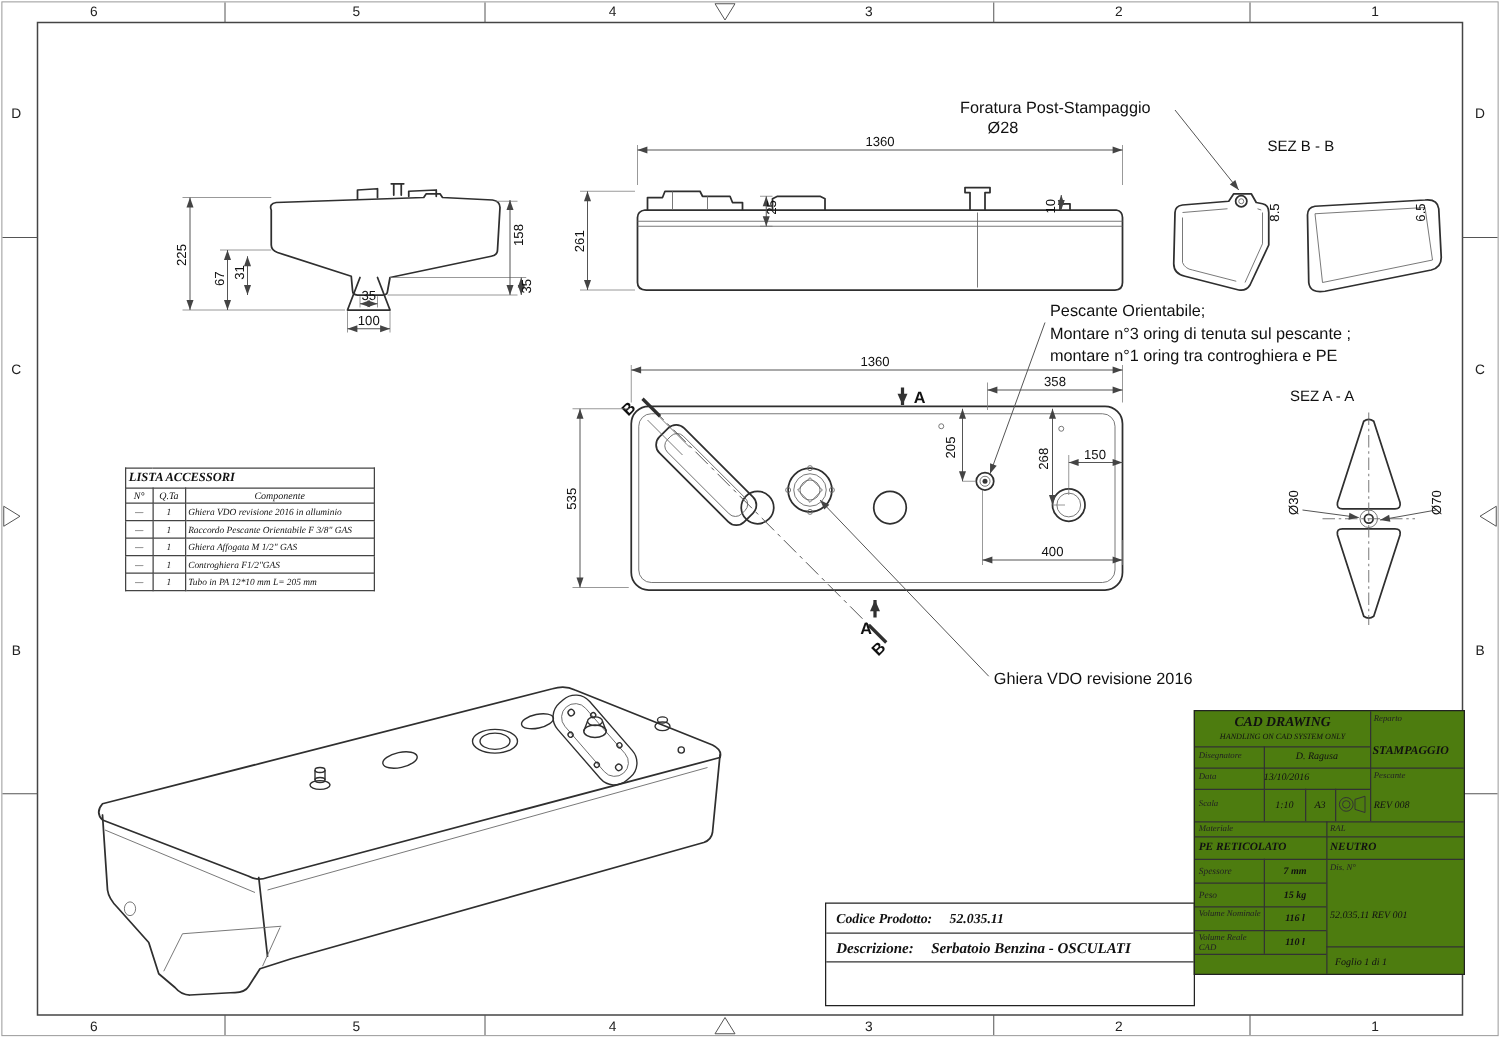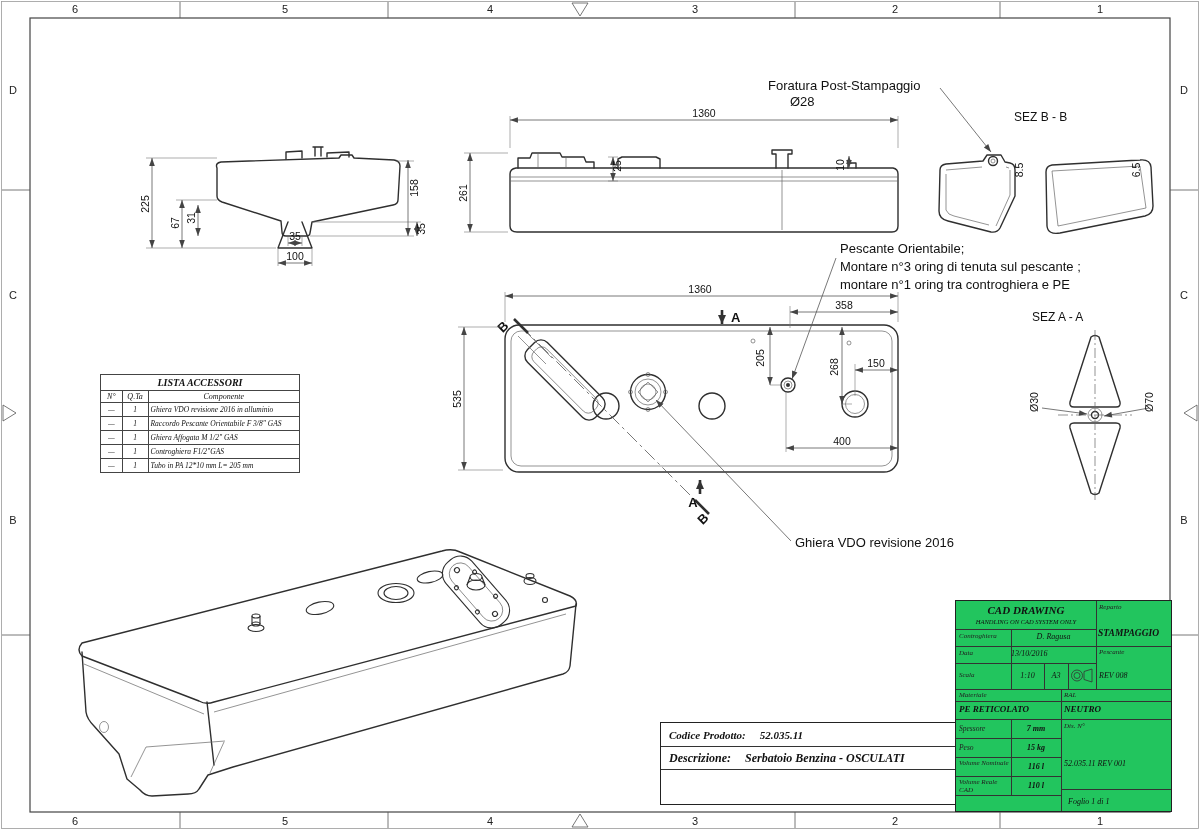--- a/index.html
+++ b/index.html
@@ -9,35 +9,35 @@
   .dimtext{font:10.5px "Liberation Sans",sans-serif;fill:#111;}
   .note{font:13px "Liberation Sans",sans-serif;fill:#111;}
   .sez{font:12px "Liberation Sans",sans-serif;fill:#111;}
   .zone{font:11px "Liberation Sans",sans-serif;fill:#222;}
   .seclab{font:bold 13px "Liberation Sans",sans-serif;fill:#111;}
 
   
   .acc{position:absolute;left:100px;top:374px;width:200px;border-collapse:collapse;
        background:#fff;font-family:"Liberation Serif",serif;}
   .acc td,.acc th{border:1px solid #444;padding:0 2px;overflow:hidden;white-space:nowrap;}
-  .acc .ttl{font:bold italic 10px "Liberation Serif",serif;text-align:center;height:15px;}
+  .acc .ttl{font:bold italic 10px "Liberation Serif",serif;height:15px;}
   .acc .hdr{font:italic 8px "Liberation Serif",serif;text-align:center;height:11px;font-weight:normal;}
   .acc .cell{font:italic 7.5px "Liberation Serif",serif;height:13px;text-align:center;}
   .acc .comp{text-align:left;}
 
   
   .codbox{position:absolute;left:660px;top:722px;width:296px;height:83px;border:1.5px solid #222;background:#fff;box-sizing:border-box;}
   .codrow{border-bottom:1px solid #333;display:flex;align-items:center;padding-left:8px;gap:14px;}
   .codlabel{font:bold italic 11px "Liberation Serif",serif;}
   .codvalue{font:bold italic 11px "Liberation Serif",serif;}
   .codrow2 .codlabel,.codrow2 .codvalue{font-size:12px;}
 
   
-  .tblock{position:absolute;left:955px;top:600px;width:215px;height:210px;border:1.5px solid #222;
-          background:#22c55e;box-sizing:content-box;text-decoration:underline;}
+  .tblock{position:absolute;left:955px;top:568px;width:215px;height:210px;border:1.5px solid #222;
+          background:#4d7c0f;box-sizing:content-box;text-decoration:underline;}
   .tblock .ln{position:absolute;background:#333;}
   .tblock .c{position:absolute;font-family:"Liberation Serif",serif;white-space:nowrap;}
   .lab{font:italic 7px "Liberation Serif",serif;color:#222;}
   .val{font:italic 8px "Liberation Serif",serif;}
   .valb{font:bold italic 9px "Liberation Serif",serif;}
 </style>
 </head>
 <body>
 
 <div id="sheet">
@@ -361,21 +361,21 @@
   <div class="ln" style="left:0;top:137px;width:105px;height:1px"></div>
   <div class="ln" style="left:0;top:156px;width:105px;height:1px"></div>
   <div class="ln" style="left:0;top:175px;width:105px;height:1px"></div>
   <div class="ln" style="left:0;top:194px;width:105px;height:1px"></div>
   <div class="ln" style="left:105px;top:188px;width:110px;height:1px"></div>
 
   <div class="c" style="left:0;top:3px;width:140px;text-align:center;font:bold italic 11px 'Liberation Serif',serif">CAD  DRAWING</div>
   <div class="c" style="left:0;top:17px;width:140px;text-align:center;font:italic 6.5px 'Liberation Serif',serif">HANDLING  ON  CAD  SYSTEM  ONLY</div>
   <div class="c lab" style="left:143px;top:2px">Reparto</div>
   <div class="c" style="left:142px;top:27px;font:bold italic 9.5px 'Liberation Serif',serif">STAMPAGGIO</div>
-  <div class="c lab" style="left:3px;top:31px">Controghiera</div>
+  <div class="c lab" style="left:3px;top:31px">Disegnatore</div>
   <div class="c val" style="left:55px;top:31px;width:85px;text-align:center">D. Ragusa</div>
   <div class="c lab" style="left:3px;top:48px">Data</div>
   <div class="c val" style="left:55px;top:48px;width:85px;">13/10/2016</div>
   <div class="c lab" style="left:143px;top:47px">Pescante</div>
   <div class="c val" style="left:143px;top:70px">REV 008</div>
   <div class="c lab" style="left:3px;top:70px">Scala</div>
   <div class="c val" style="left:55px;top:70px;width:33px;text-align:center">1:10</div>
   <div class="c val" style="left:88px;top:70px;width:24px;text-align:center">A3</div>
   <div class="c" style="left:114px;top:67px">
     <svg width="24" height="15" viewBox="0 0 24 15">

